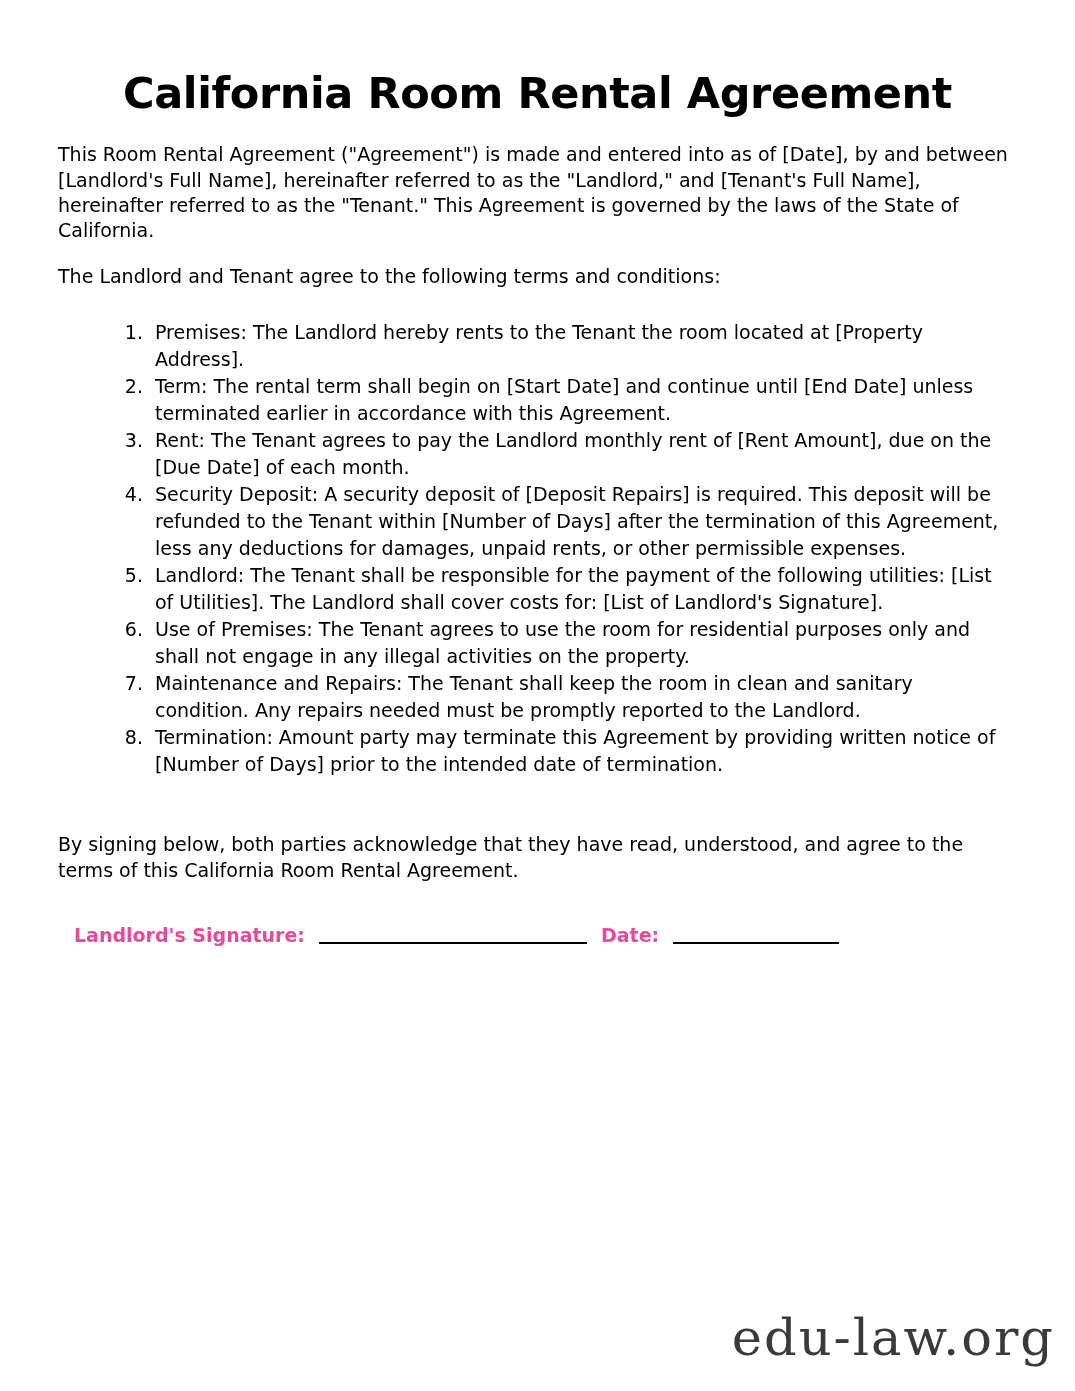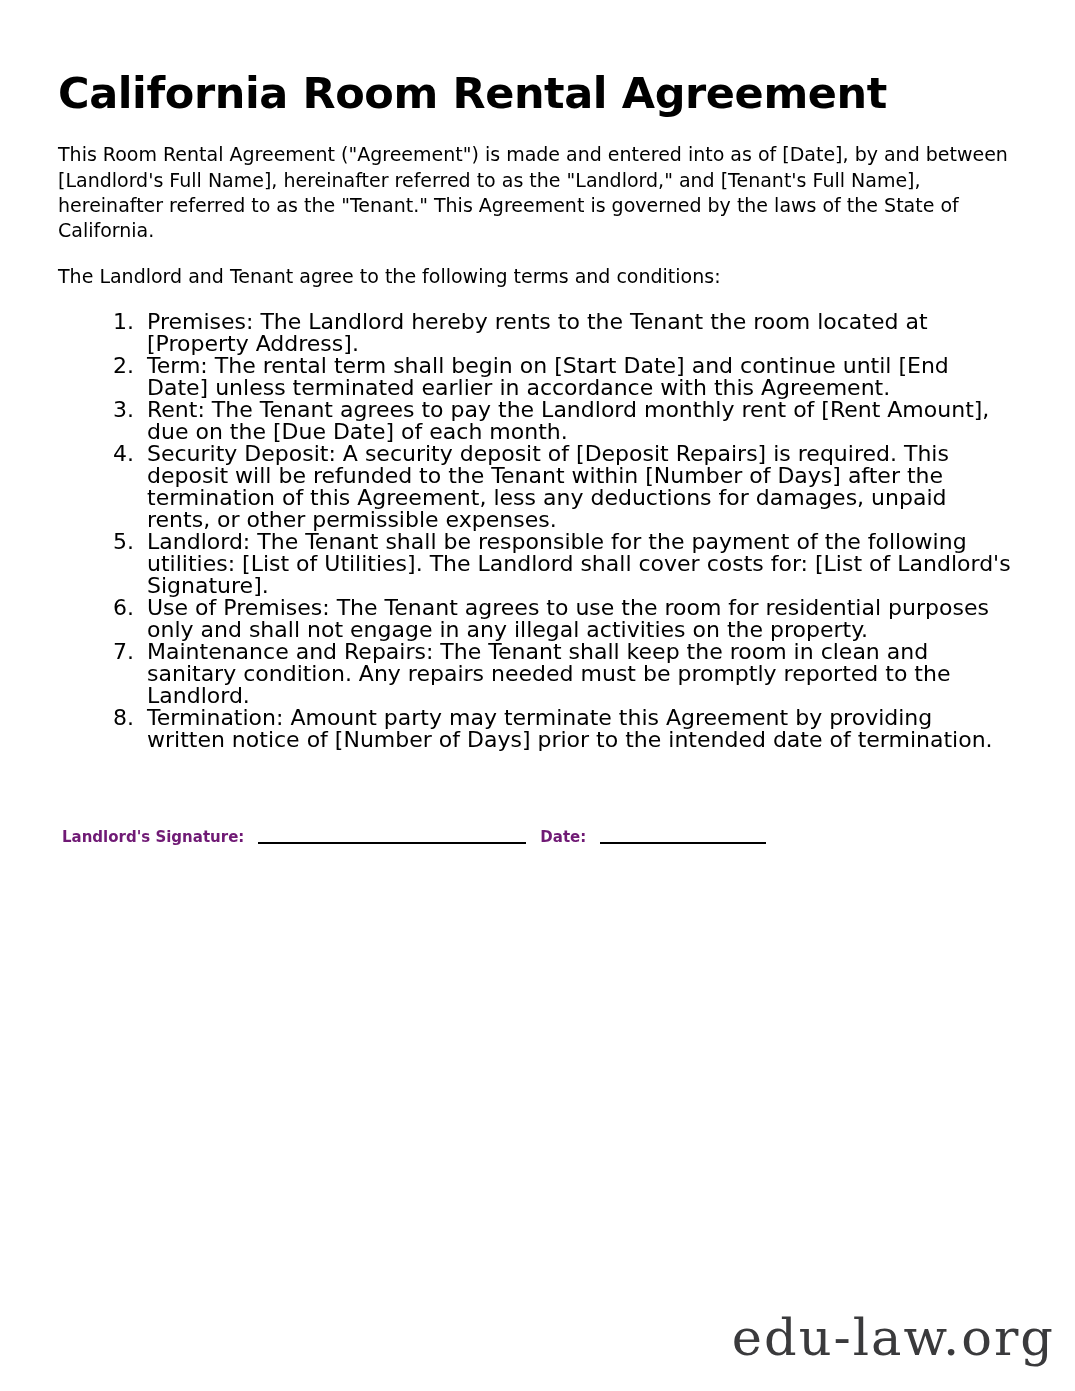--- a/index.html
+++ b/index.html
@@ -27,59 +27,60 @@
   }
   h1.doc-title {
     font-family: "DejaVu Sans", "Liberation Sans", sans-serif;
     font-size: 43px;
     font-weight: bold;
     letter-spacing: -0.4px;
     line-height: 1.08;
     margin: 12px 0 0 0;
     padding: 0;
     color: #000;
+    text-align: center;
   }
   p.body-para {
     font-size: 19px;
     line-height: 25.2px;
     margin: 0;
     padding: 0;
     color: #000;
     max-width: 962px;
   }
   .gap-intro { height: 26px; }
   .gap-para  { height: 21px; }
   .gap-list  { height: 18px; }
   .gap-sig   { height: 24px; }
 
   ol.terms {
-    font-size: 22px;
-    line-height: 22px;
-    margin: 4px;
+    font-size: 19px;
+    line-height: 27px;
+    margin: 12px;
     padding: 0 0 0 79px;
     list-style-position: outside;
     max-width: 1010px;
   }
   ol.terms > li {
     padding-left: 6px;
     margin: 0;
     color: #000;
   }
   ol.terms > li::marker {
     font-weight: normal;
   }
   .b { font-weight: normal; }
 
   .sig-row {
-    font-size: 15px;
+    font-size: 19px;
     font-weight: bold;
     line-height: 25.2px;
     white-space: pre;
-    color: #701a75;
-    margin: 4px;
+    color: #ec4899;
+    margin: 16px;
   }
   .sig-row .rule {
     display: inline-block;
     border-bottom: 2.6px solid #000;
     vertical-align: -2px;
   }
   .rule-sig  { width: 268px; }
   .rule-date { width: 166px; }
   .sig-spacer { display: inline-block; width: 14px; }
 
@@ -127,20 +128,21 @@
     <li><span class="b">Maintenance and Repairs:</span><span> The Tenant shall keep the room in clean and sanitary condition. Any repairs needed must be promptly reported to the Landlord.</span></li>
 
     <li><span class="b">Termination:</span><span> Amount party may terminate this Agreement by providing written notice of </span><span class="b">[Number of Days]</span><span> prior to the intended date of termination.</span></li>
   </ol>
 
   <div class="gap-para"></div>
 
 
   <div class="gap-para"></div>
 
+  <p class="body-para">By signing below, both parties acknowledge that they have read, understood, and agree to the terms of this California Room Rental Agreement.</p>
 
   <div class="gap-sig"></div>
 
   <p class="sig-row"><span>Landlord's Signature:</span><span class="sig-spacer"></span><span class="rule rule-sig"></span><span class="sig-spacer"></span><span>Date:</span><span class="sig-spacer"></span><span class="rule rule-date"></span></p>
 
   <div class="gap-sig"></div>
 
 
 </div>
 

